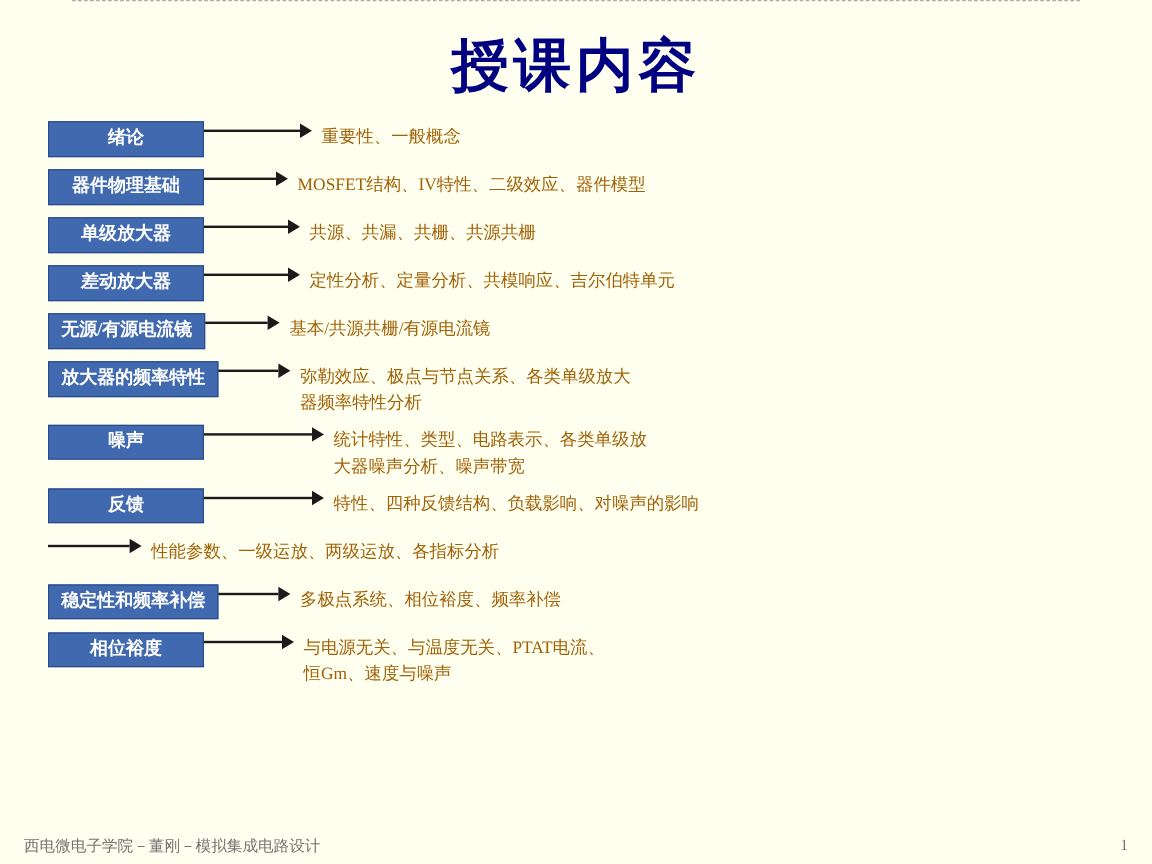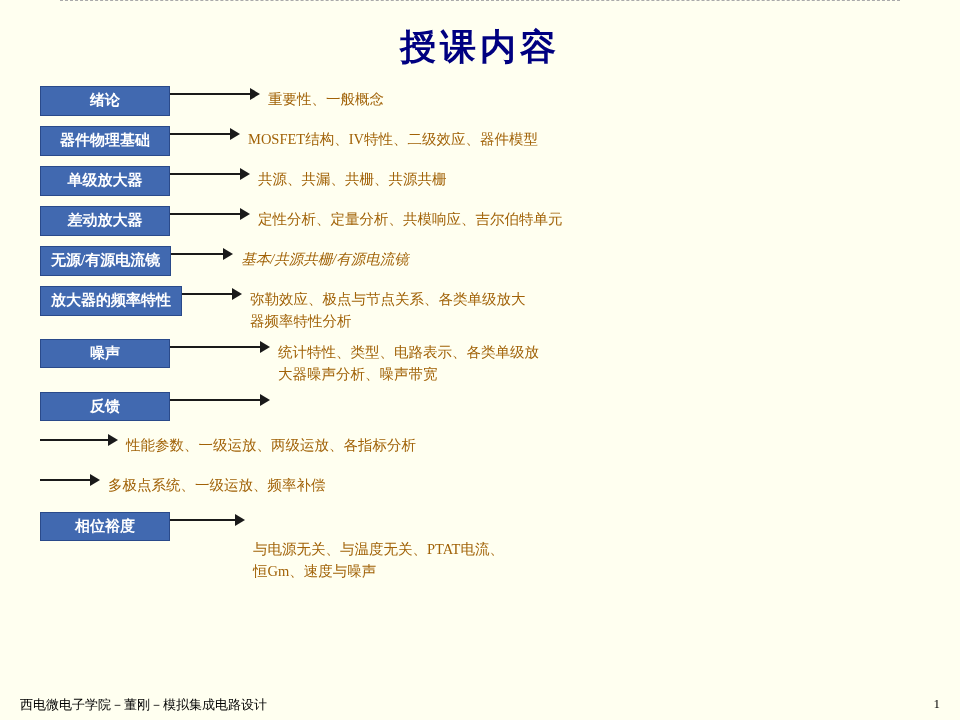--- a/index.html
+++ b/index.html
@@ -6,38 +6,39 @@
     body {
       width: 960px;
       height: 720px;
       background: #fffff0;
       font-family: "SimSun", "STSong", "宋体", serif;
       overflow: hidden;
       position: relative;
     }
     .page-title {
       text-align: center;
-      font-size: 36px;
+      font-size: 48px;
       font-weight: bold;
       color: #000080;
       padding-top: 18px;
       padding-bottom: 14px;
       letter-spacing: 4px;
     }
     .content-area {
       display: flex;
       flex-direction: column;
       padding: 0 40px;
       gap: 6px;
     }
     .row {
       display: flex;
       align-items: flex-start;
       gap: 0;
       min-height: 34px;
+      justify-content: space-between;
     }
     .box {
       background: #4169b0;
       color: #ffffff;
       font-size: 15px;
       font-weight: bold;
       padding: 4px 10px;
       min-width: 130px;
       text-align: center;
       border: 1.5px solid #2a4a8a;
@@ -74,21 +75,21 @@
       line-height: 1.55;
       flex: 1;
     }
     .footer {
       position: absolute;
       bottom: 6px;
       left: 0;
       right: 0;
       text-align: center;
       font-size: 13px;
-      color: #000000;
+      color: #737373;
       display: flex;
       justify-content: space-between;
       padding: 0 20px;
     }
     .divider-top {
       border: none;
       border-top: 1.5px dashed #aaa;
       margin: 0 60px 4px 60px;
     }
   </style>
@@ -130,21 +131,21 @@
         <span class="arrow-head"></span>
       </div>
       <div class="desc" style="white-space: pre-line;">定性分析、定量分析、共模响应、吉尔伯特单元</div>
     </div>
     <div class="row">
       <div class="box">无源/有源电流镜</div>
       <div class="arrow-container">
         <span class="arrow-line" style="width: 52px;"></span>
         <span class="arrow-head"></span>
       </div>
-      <div class="desc" style="white-space: pre-line; font-style: italic;">基本/共源共栅/有源电流镜</div>
+      <div class="desc" style="white-space: pre-line;">基本/共源共栅/有源电流镜</div>
     </div>
     <div class="row">
       <div class="box">放大器的频率特性</div>
       <div class="arrow-container">
         <span class="arrow-line" style="width: 50px;"></span>
         <span class="arrow-head"></span>
       </div>
       <div class="desc" style="white-space: pre-line;">弥勒效应、极点与节点关系、各类单级放大
 器频率特性分析</div>
     </div>
@@ -156,42 +157,44 @@
       </div>
       <div class="desc" style="white-space: pre-line;">统计特性、类型、电路表示、各类单级放
 大器噪声分析、噪声带宽</div>
     </div>
     <div class="row">
       <div class="box">反馈</div>
       <div class="arrow-container">
         <span class="arrow-line" style="width: 90px;"></span>
         <span class="arrow-head"></span>
       </div>
+      <div class="desc" style="white-space: pre-line;">特性、四种反馈结构、负载影响、对噪声的影响</div>
     </div>
     <div class="row">
       <div class="arrow-container">
         <span class="arrow-line" style="width: 68px;"></span>
         <span class="arrow-head"></span>
       </div>
       <div class="desc" style="white-space: pre-line;">性能参数、一级运放、两级运放、各指标分析</div>
     </div>
     <div class="row">
+      <div class="box">稳定性和频率补偿</div>
       <div class="arrow-container">
         <span class="arrow-line" style="width: 50px;"></span>
         <span class="arrow-head"></span>
       </div>
-      <div class="desc" style="white-space: pre-line;">多极点系统、一级运放、频率补偿</div>
+      <div class="desc" style="white-space: pre-line;">多极点系统、相位裕度、频率补偿</div>
     </div>
     <div class="row">
       <div class="box">相位裕度</div>
       <div class="arrow-container">
         <span class="arrow-line" style="width: 65px;"></span>
         <span class="arrow-head"></span>
       </div>
-      <div class="desc" style="white-space: pre-line; margin-top: 24px;">与电源无关、与温度无关、PTAT电流、
+      <div class="desc" style="white-space: pre-line;">与电源无关、与温度无关、PTAT电流、
 恒Gm、速度与噪声</div>
     </div>
   </div>
 
 <div class="footer">
   <span>西电微电子学院－董刚－模拟集成电路设计</span>
   <span>1</span>
 </div>
 
 </body></html>

